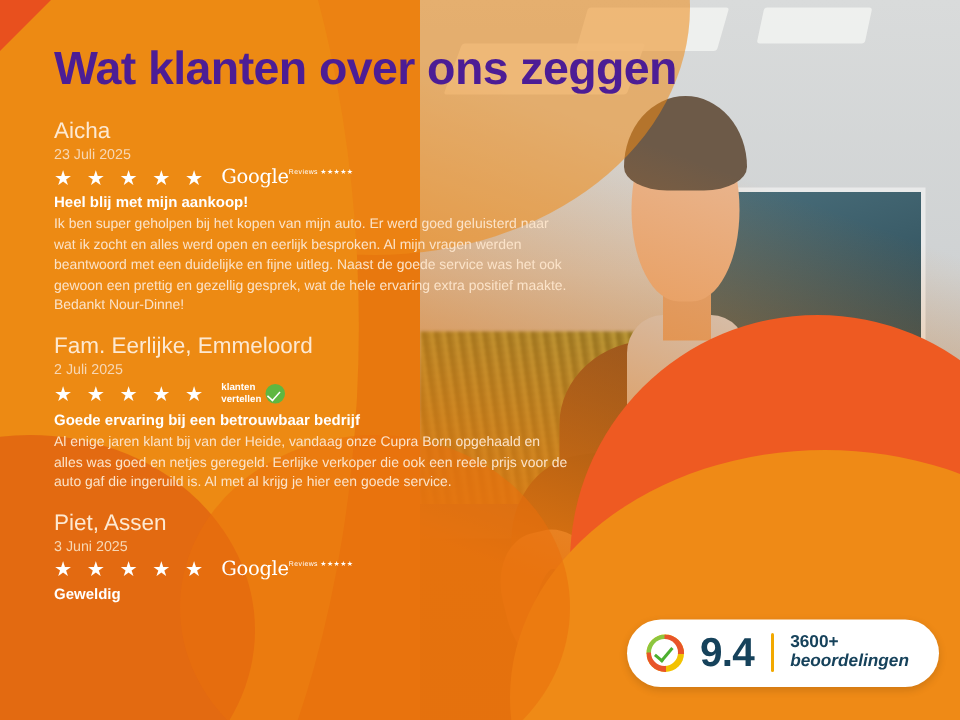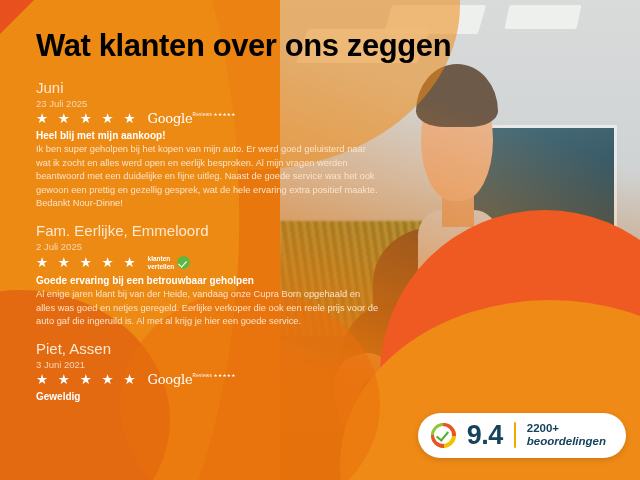--- a/index.html
+++ b/index.html
@@ -190,21 +190,21 @@
   }
 
   
   .content {
     position: absolute; inset: 0;
     padding: 30px 0 0 36px;
   }
   .headline {
     font-size: 31px;
     font-weight: bold;
-    color: #000000;
+    color: #4c1d95;
     letter-spacing: -0.4px;
     line-height: 1.05;
     margin-bottom: 16px;
   }
   .review { margin-bottom: 11px; max-width: 345px; }
   .rev-name {
     font-size: 15px;
     color: #fde9d2;
     line-height: 1.2;
     margin-bottom: 1px;
@@ -386,21 +386,21 @@
     <div class="left-sweep"></div>
     <div class="mid-sweep"></div>
     <div class="corner-triangle"></div>
   </div>
 
   <div class="content">
 
     <div class="headline">Wat klanten over ons zeggen</div>
 
     <div class="review">
-      <div class="rev-name">Juni</div>
+      <div class="rev-name">Aicha</div>
       <div class="rev-date">23 Juli 2025</div>
       <div class="rating-row">
         <div class="stars">★ ★ ★ ★ ★</div>
         <div class="badge-google">
           <span class="g-word">Google</span>
           <span class="g-sub">Reviews ★★★★★</span>
         </div>
       </div>
       <div class="rev-title">Heel blij met mijn aankoop!</div>
       <div class="rev-body">Ik ben super geholpen bij het kopen van mijn auto. Er werd goed geluisterd naar wat ik zocht en alles werd open en eerlijk besproken. Al mijn vragen werden beantwoord met een duidelijke en fijne uitleg. Naast de goede service was het ook gewoon een prettig en gezellig gesprek, wat de hele ervaring extra positief maakte. Bedankt Nour-Dinne!</div>
@@ -412,27 +412,27 @@
       <div class="rating-row">
         <div class="stars">★ ★ ★ ★ ★</div>
         <div class="badge-kv">
           <span class="kv-text">
             <span>klanten</span><br>
             <span>vertellen</span>
           </span>
           <span class="kv-check"></span>
         </div>
       </div>
-      <div class="rev-title">Goede ervaring bij een betrouwbaar geholpen</div>
+      <div class="rev-title">Goede ervaring bij een betrouwbaar bedrijf</div>
       <div class="rev-body">Al enige jaren klant bij van der Heide, vandaag onze Cupra Born opgehaald en alles was goed en netjes geregeld. Eerlijke verkoper die ook een reele prijs voor de auto gaf die ingeruild is. Al met al krijg je hier een goede service.</div>
     </div>
 
     <div class="review">
       <div class="rev-name">Piet, Assen</div>
-      <div class="rev-date">3 Juni 2021</div>
+      <div class="rev-date">3 Juni 2025</div>
       <div class="rating-row">
         <div class="stars">★ ★ ★ ★ ★</div>
         <div class="badge-google">
           <span class="g-word">Google</span>
           <span class="g-sub">Reviews ★★★★★</span>
         </div>
       </div>
       <div class="rev-title">Geweldig</div>
     </div>
 
@@ -442,18 +442,18 @@
     <span class="kv-logo">
       <span class="quad-g"></span>
       <span class="quad-r"></span>
       <span class="quad-b"></span>
       <span class="inner"></span>
       <span class="tick"></span>
     </span>
     <span class="score-num">9.4</span>
     <span class="score-div"></span>
     <span class="score-text">
-      <span class="st-count">2200+</span>
+      <span class="st-count">3600+</span>
       <span class="st-word">beoordelingen</span>
     </span>
   </div>
 
 </div>
 
 </body></html>

